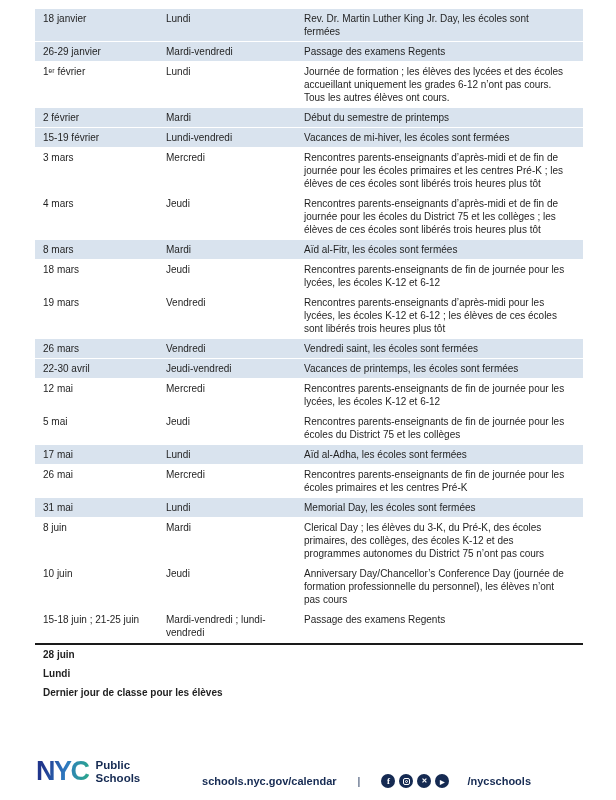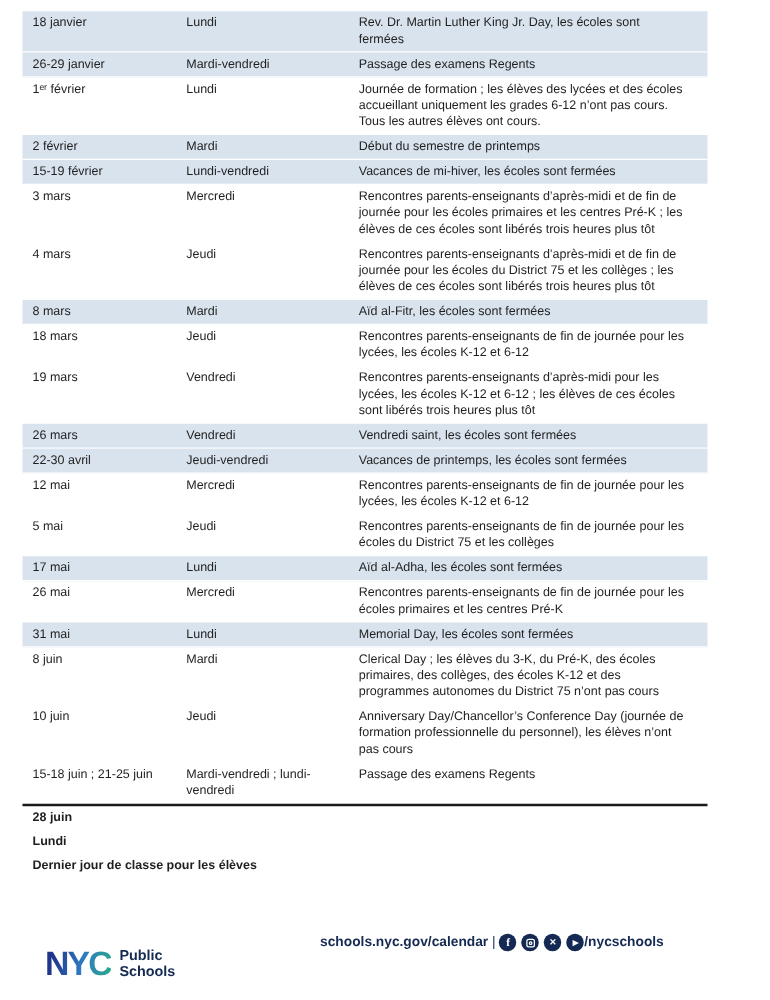--- a/index.html
+++ b/index.html
@@ -7,21 +7,21 @@
     width: 616px; height: 800px;
     background: #ffffff;
     font-family: "Liberation Sans", sans-serif;
     color: #1f1f1f;
     overflow: hidden;
     position: relative;
   }
   
   .calendar-table {
     position: absolute;
-    left: 18px; top: 9px;
+    left: 35px; top: 9px;
     width: 548px;
   }
   .row {
     display: flex;
     align-items: flex-start;
     border-bottom: 1px solid #ffffff;
   }
   .row.shaded { background: #d9e3ee; }
   .row.emphasis {
     font-weight: bold;
@@ -58,22 +58,22 @@
     background-clip: text;
     -webkit-text-fill-color: transparent;
   }
   .logo-ps {
     display: flex; flex-direction: column;
     font-size: 11.5px; font-weight: bold;
     color: #152a52; line-height: 1.1;
   }
   .footer-links {
     position: absolute;
-    right: 35px; bottom: 39px;
-    display: flex; align-items: center; gap: 0;
+    right: 35px; bottom: 12px;
+    display: flex; align-items: center; gap: 18px;
     color: #152a52; font-weight: bold; font-size: 11px; margin-top: 20px;
   }
   .footer-links .sep { margin: 0 3px; font-weight: normal; color: #152a52; }
   .social-icons { display: flex; align-items: center; gap: 4px; }
   .sicon {
     width: 14px; height: 14px; border-radius: 50%;
     background: #152a52; color: #ffffff;
     display: inline-flex; align-items: center; justify-content: center;
     font-size: 9px; font-weight: bold;
     font-family: "Liberation Serif", serif;

